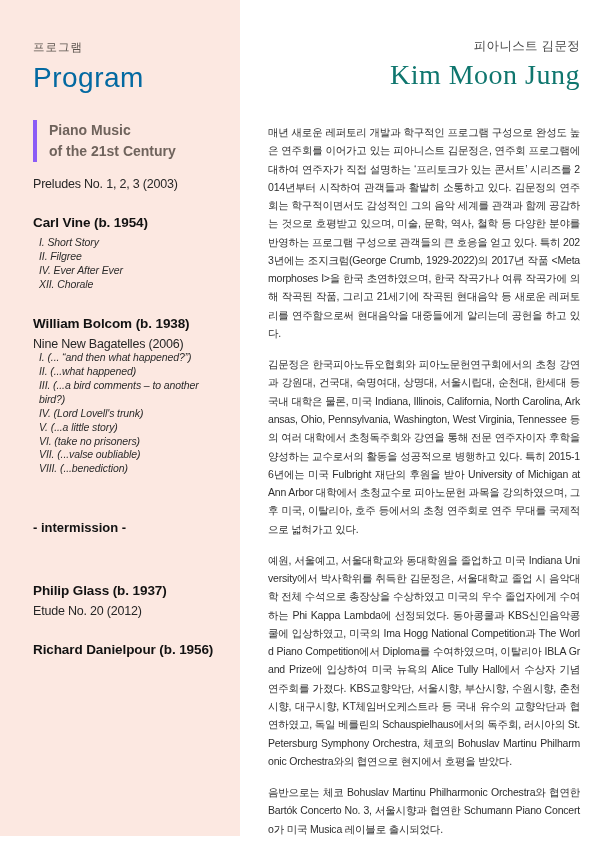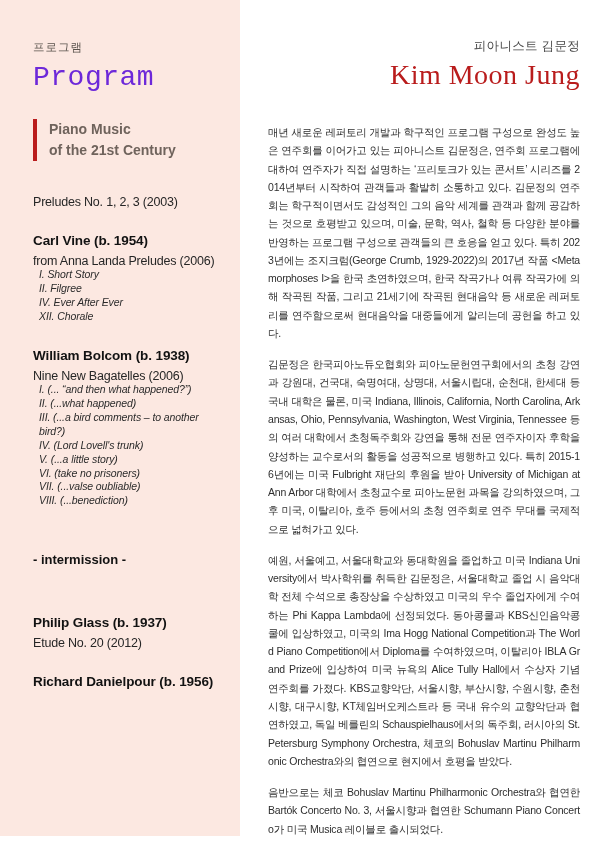--- a/index.html
+++ b/index.html
@@ -22,31 +22,31 @@
     background: #fce8e1;
     padding: 40px 18px 0 33px;
   }
   .program-label-ko {
     font-size: 11.5px;
     letter-spacing: 1px;
     color: #5b544e;
     margin-bottom: 7px;
   }
   .program-title-en {
-    font-family: Liberation Mono, monospace;
+    font-family: Liberation Sans, sans-serif;
     font-size: 28px;
     font-weight: 400;
-    color: #6d28d9;
+    color: #0369a1;
     margin-bottom: 26px;
     letter-spacing: 0.5px;
   }
   .subtitle-block {
-    border-left: 4px solid #b91c1c;
+    border-left: 4px solid #8b5cf6;
     padding-left: 12px;
-    margin-bottom: 34px;
+    margin-bottom: 15px;
   }
   .subtitle-line {
     font-size: 14px;
     font-weight: 600;
     color: #6f635c;
     line-height: 1.5;
   }
   .entry { margin-bottom: 24px; }
   .composer {
     font-size: 13.5px;
@@ -87,21 +87,21 @@
     font-size: 12.5px;
     color: #474747;
     margin-bottom: 4px;
     letter-spacing: 0.3px;
   }
   .artist-name-en {
     text-align: right;
     font-family: "Liberation Serif", serif;
     font-size: 28px;
     font-weight: 400;
-    color: #b91c1c;
+    color: #0f766e;
     letter-spacing: 0.5px;
     margin-bottom: 32px;
   }
   .bio p {
     font-size: 10.5px;
     line-height: 1.74;
     color: #2e2e2e;
     text-align: justify;
     margin-bottom: 13px;
     letter-spacing: -0.2px;
@@ -121,21 +121,20 @@
       <div class="subtitle-line">Piano Music</div>
       <div class="subtitle-line">of the 21st Century</div>
     </div>
 
     <div class="entry">
       <div class="work">Preludes No. 1, 2, 3 (2003)</div>
     </div>
 
     <div class="entry">
       <div class="composer">Carl Vine (b. 1954)</div>
-      <div class="work">from Anna Landa Preludes (2006)</div>
       <ul class="movements">
         <li>I. Short Story</li>
         <li>II. Filgree</li>
         <li>IV. Ever After Ever</li>
         <li>XII. Chorale</li>
       </ul>
     </div>
 
     <div class="entry">
       <div class="composer">William Bolcom (b. 1938)</div>

